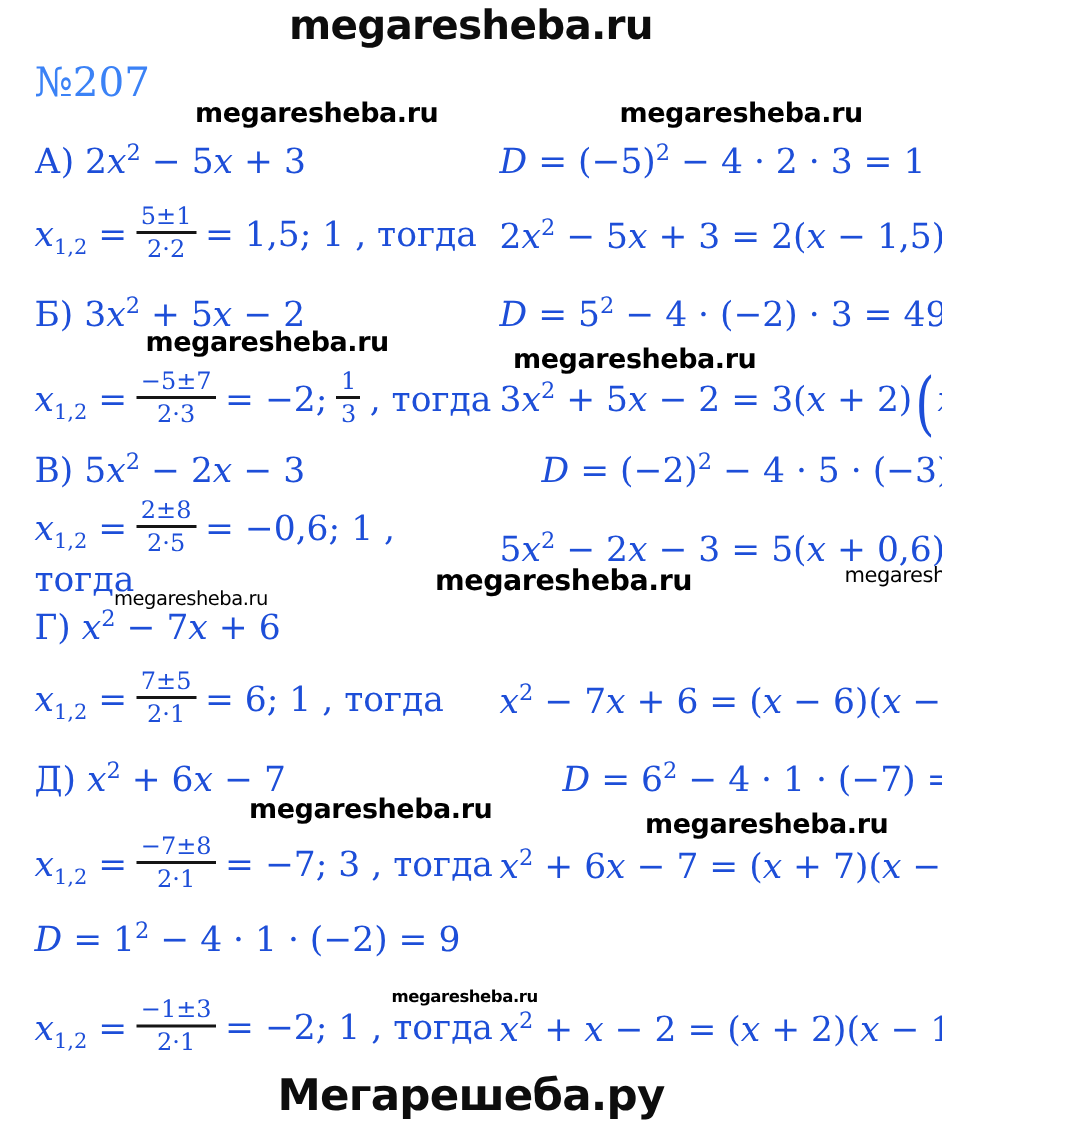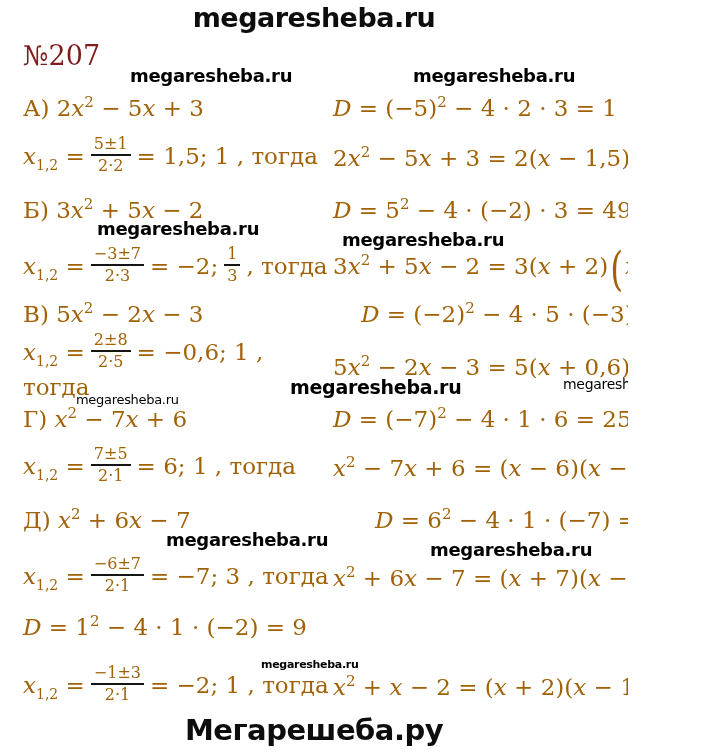--- a/index.html
+++ b/index.html
@@ -1,25 +1,25 @@
 <!DOCTYPE html>
 <html><head>
 <meta charset="utf-8">
 <style>
   html,body{margin:0;padding:0;background:#fff;}
   body{width:720px;height:755px;color:#151515;font-family:"DejaVu Serif",serif;}
   .page{position:relative;width:628px;height:755px;overflow:hidden;background:#ffffff;}
   .brand{position:absolute;left:0;right:0;text-align:center;font-family:"DejaVu Sans","Liberation Sans",sans-serif;font-weight:bold;color:#0d0d0d;}
   .brand.top{top:2px;font-size:27px;letter-spacing:-0.5px;}
   .brand.bottom{top:713px;font-size:29px;letter-spacing:-0.5px;}
-  .problem-number{position:absolute;left:23px;top:40px;font-size:27px;color:#7f1d1d;}
+  .problem-number{position:absolute;left:23px;top:40px;font-size:27px;color:#3b82f6;}
   .row{position:absolute;left:23px;width:692px;display:flex;align-items:center;line-height:1.15;}
   .row .left{flex:0 0 310px;width:310px;}
   .row .right{flex:1;}
-  .math{font-size:23px;color:#a16207;}
+  .math{font-size:23px;color:#1d4ed8;}
   .math i{font-style:italic;font-family:"DejaVu Serif",serif;}
   sup.sp{font-size:15px;line-height:0;}
   sub.sb{font-size:14px;line-height:0;}
   .frac{display:inline-flex;flex-direction:column;align-items:center;vertical-align:middle;margin:0 6px;font-size:16px;line-height:1.12;transform:translateY(-3px);text-align:right;}
   .frac .num{border-bottom:2px solid #151515;padding:0 3px 1px;}
   .frac .den{padding-top:1px;}
   .big{display:inline-block;font-size:33px;transform:scaleY(1.4);vertical-align:middle;margin:0 2px;line-height:1;}
   .wm{position:absolute;font-family:"DejaVu Sans","Liberation Sans",sans-serif;color:#000;white-space:nowrap;line-height:1.1;letter-spacing:-0.3px;}
 </style>
 </head>
@@ -39,21 +39,21 @@
             <span class="den">2·2</span>
           </span><span>= 1,5; 1 , тогда</span></div>
         <div class="right"><span>2<i>x</i><sup class="sp">2</sup> − 5<i>x</i> + 3 = 2(<i>x</i> − 1,5)(<i>x</i> − 1)</span></div>
       </div>
       <div class="row math" style="top: 193px; height: 34px;">
         <div class="left"><span>Б) 3<i>x</i><sup class="sp">2</sup> + 5<i>x</i> − 2</span></div>
         <div class="right"><span><i>D</i> = 5<sup class="sp">2</sup> − 4 · (−2) · 3 = 49</span></div>
       </div>
       <div class="row math" style="top: 242px; height: 52px;">
         <div class="left"><span><i>x</i><sub class="sb">1,2</sub> =</span><span class="frac">
-            <span class="num">−3±7</span>
+            <span class="num">−5±7</span>
             <span class="den">2·3</span>
           </span><span>= −2;</span><span class="frac">
             <span class="num">1</span>
             <span class="den">3</span>
           </span><span>, тогда</span></div>
         <div class="right"><span>3<i>x</i><sup class="sp">2</sup> + 5<i>x</i> − 2 = 3(<i>x</i> + 2)</span><span class="big">(</span><span><i>x</i> −</span><span class="frac">
             <span class="num">1</span>
             <span class="den">3</span>
           </span><span class="big">)</span></div>
       </div>
@@ -63,36 +63,35 @@
       </div>
       <div class="row math" style="top: 341px; height: 52px;">
         <div class="left"><span><i>x</i><sub class="sb">1,2</sub> =</span><span class="frac">
             <span class="num">2±8</span>
             <span class="den">2·5</span>
           </span><span>= −0,6; 1 , тогда</span></div>
         <div class="right"><span>5<i>x</i><sup class="sp">2</sup> − 2<i>x</i> − 3 = 5(<i>x</i> + 0,6)(<i>x</i> − 1)</span></div>
       </div>
       <div class="row math" style="top: 402px; height: 34px;">
         <div class="left"><span>Г) <i>x</i><sup class="sp">2</sup> − 7<i>x</i> + 6</span></div>
-        <div class="right"><span><i>D</i> = (−7)<sup class="sp">2</sup> − 4 · 1 · 6 = 25</span></div>
       </div>
       <div class="row math" style="top: 442px; height: 52px;">
         <div class="left"><span><i>x</i><sub class="sb">1,2</sub> =</span><span class="frac">
             <span class="num">7±5</span>
             <span class="den">2·1</span>
           </span><span>= 6; 1 , тогда</span></div>
         <div class="right"><span><i>x</i><sup class="sp">2</sup> − 7<i>x</i> + 6 = (<i>x</i> − 6)(<i>x</i> − 1)</span></div>
       </div>
       <div class="row math" style="top: 503px; height: 34px; gap: 42px;">
         <div class="left"><span>Д) <i>x</i><sup class="sp">2</sup> + 6<i>x</i> − 7</span></div>
         <div class="right"><span><i>D</i> = 6<sup class="sp">2</sup> − 4 · 1 · (−7) = 64</span></div>
       </div>
       <div class="row math" style="top: 552px; height: 52px;">
         <div class="left"><span><i>x</i><sub class="sb">1,2</sub> =</span><span class="frac">
-            <span class="num">−6±7</span>
+            <span class="num">−7±8</span>
             <span class="den">2·1</span>
           </span><span>= −7; 3 , тогда</span></div>
         <div class="right"><span><i>x</i><sup class="sp">2</sup> + 6<i>x</i> − 7 = (<i>x</i> + 7)(<i>x</i> − 1)</span></div>
       </div>
       <div class="row math" style="top: 610px; height: 34px;">
         <div class="right"><span><i>D</i> = 1<sup class="sp">2</sup> − 4 · 1 · (−2) = 9</span></div>
       </div>
       <div class="row math" style="top: 661px; height: 52px;">
         <div class="left"><span><i>x</i><sub class="sb">1,2</sub> =</span><span class="frac">
             <span class="num">−1±3</span>

